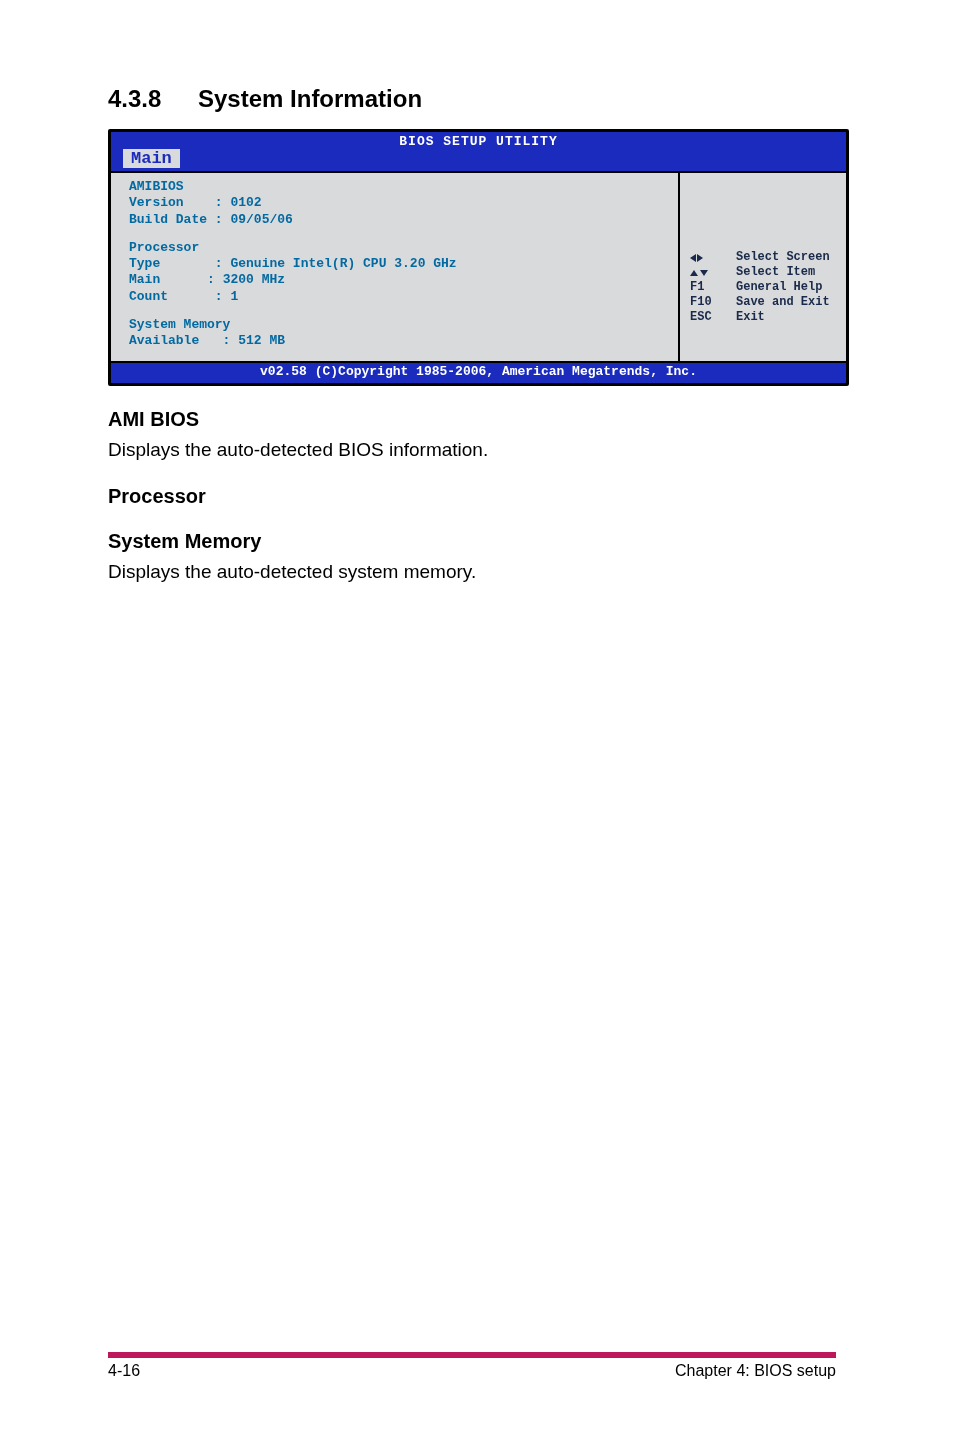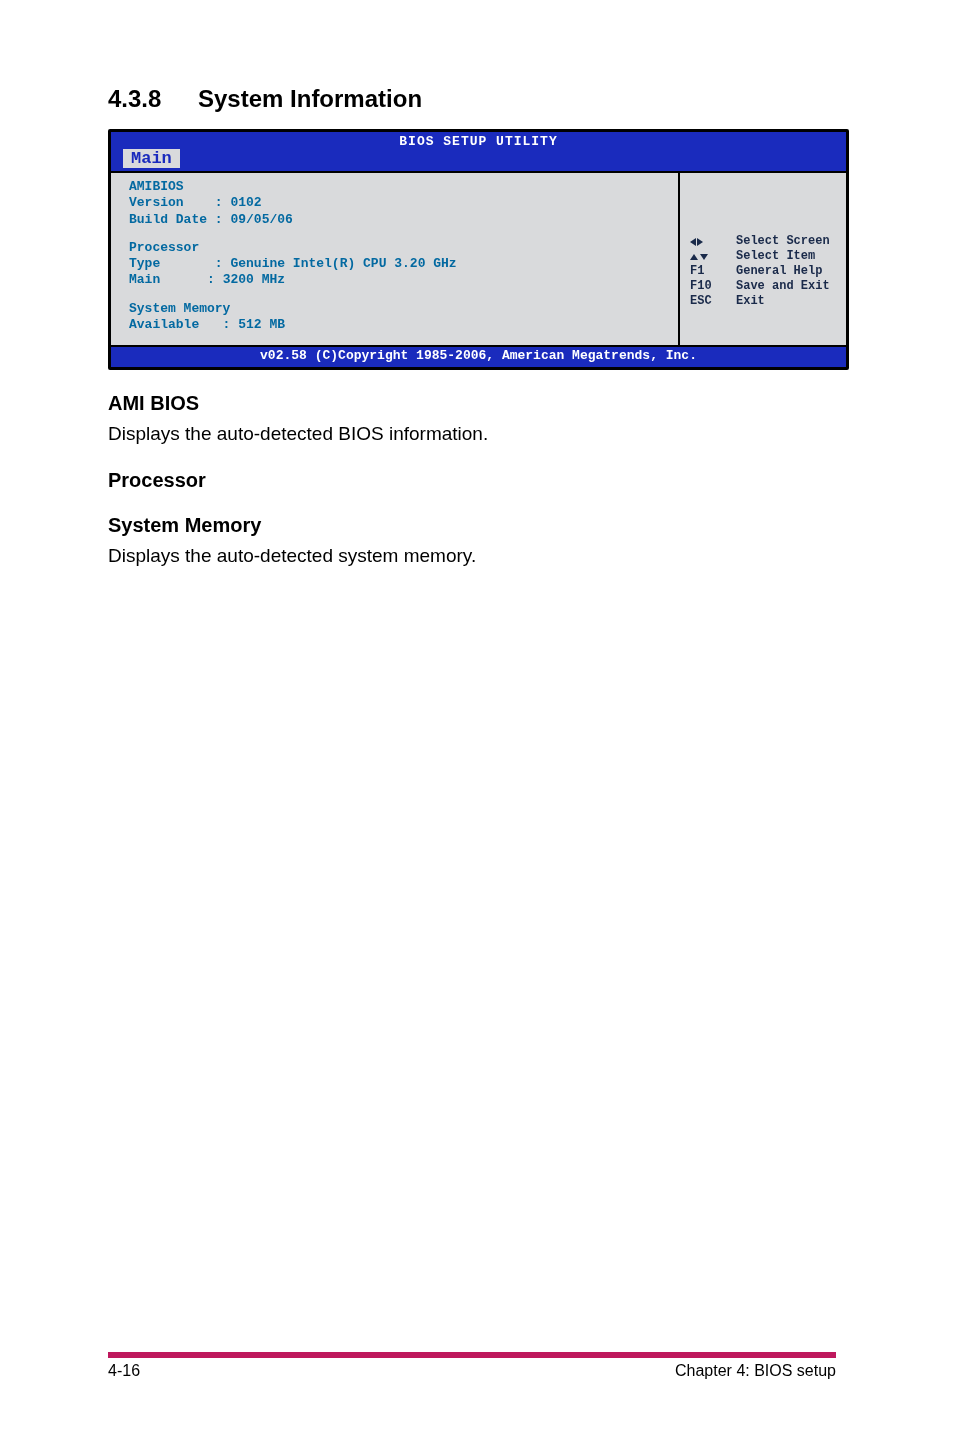--- a/index.html
+++ b/index.html
@@ -143,20 +143,21 @@
       <div class="bios-left">
         <div class="grp">
           <div class="line">AMIBIOS</div>
           <div class="line"><span>Version</span>    : <span>0102</span></div>
           <div class="line"><span>Build Date</span> : <span>09/05/06</span></div>
         </div>
         <div class="grp">
           <div class="line">Processor</div>
           <div class="line"><span>Type</span>       : <span>Genuine Intel(R) CPU 3.20 GHz</span></div>
           <div class="line"><span>Main</span>      : <span>3200 MHz</span></div>
+          <div class="line"><span>Count</span>      : <span>1</span></div>
         </div>
         <div class="grp">
           <div class="line">System Memory</div>
           <div class="line"><span>Available</span>   : <span>512 MB</span></div>
         </div>
       </div>
       <div class="bios-right">
         <div class="help-list">
           <div class="help-row">
             <span class="help-key">

